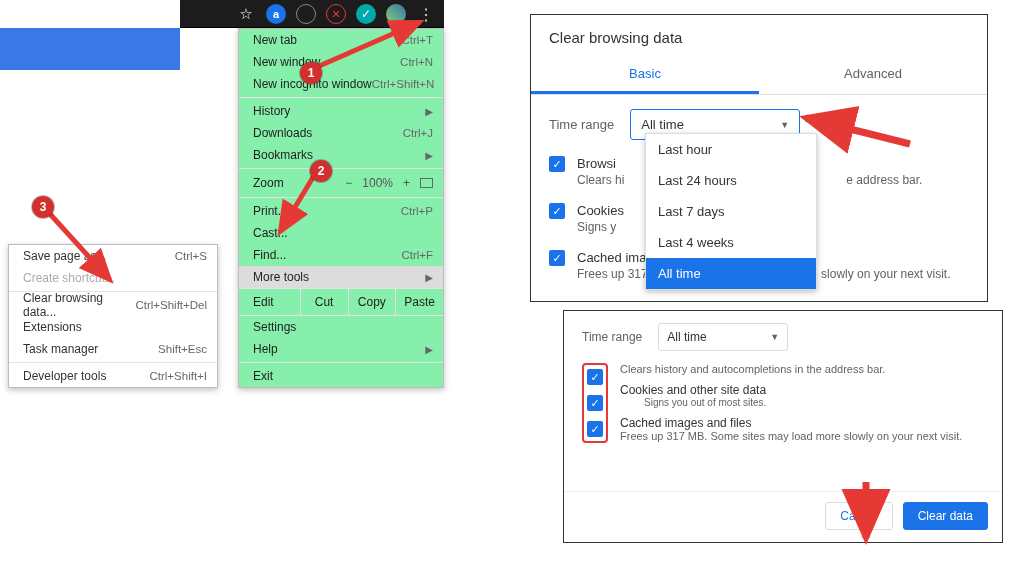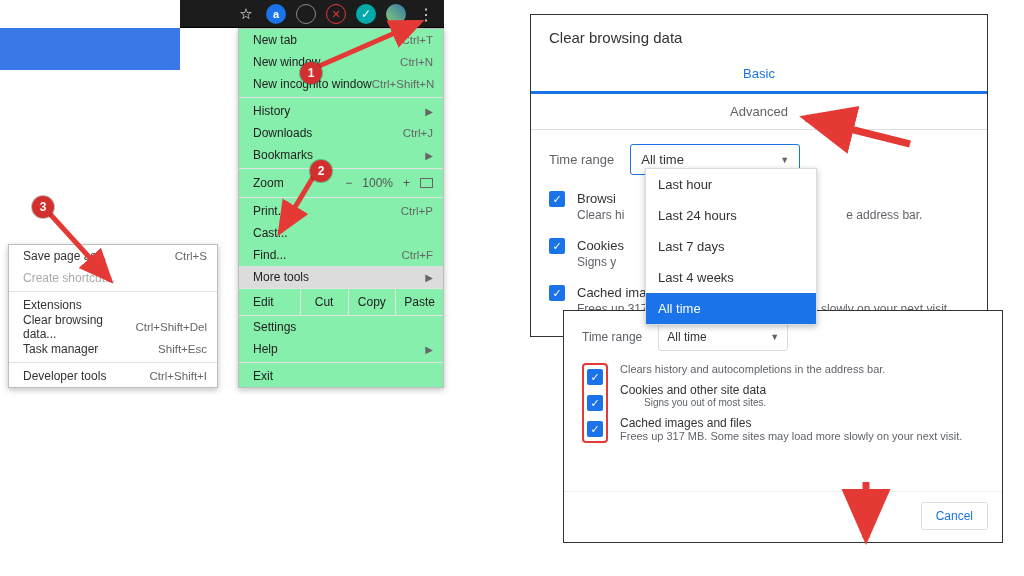--- a/index.html
+++ b/index.html
@@ -98,21 +98,21 @@
   .si .sc { color:#666; font-size:11.5px; }
 
   
   .dlg1 {
     position:absolute; left:530px; top:14px;
     width:458px;
     border:1px solid #333;
     background:#fff;
   }
   .dlg-title { font-size:15px; padding:14px 18px 10px; color:#333;}
-  .tabs { display:flex; border-bottom:1px solid #dadce0;flex-direction:column;}
+  .tabs { display:flex; border-bottom:1px solid #dadce0;}
   .tab { flex:1; text-align:center; padding:10px 0; font-size:13px; color:#5f6368; cursor:pointer;}
   .tab.active { color:#1a73e8; border-bottom:3px solid #1a73e8;}
   .dlg-body { padding:14px 18px 20px; position:relative;}
   .tr-row { display:flex; align-items:center; gap:16px; font-size:13px; color:#5f6368;}
   .select {
     border:1px solid #1a73e8; border-radius:3px;
     padding:7px 10px; width:170px;
     display:flex; justify-content:space-between; align-items:center;
     color:#333; position:relative;
   }
@@ -261,25 +261,25 @@
   <div class="submenu">
     <div class="si">
         <span>Save page as...</span>
         <span class="sc">Ctrl+S</span>
       </div>
     <div class="si disabled">
         <span>Create shortcut...</span>
       </div>
     <div class="sep"></div>
     <div class="si">
-        <span>Extensions</span>
-      </div>
-    <div class="si">
         <span>Clear browsing data...</span>
         <span class="sc">Ctrl+Shift+Del</span>
+      </div>
+    <div class="si">
+        <span>Extensions</span>
       </div>
     <div class="si">
         <span>Task manager</span>
         <span class="sc">Shift+Esc</span>
       </div>
     <div class="sep"></div>
     <div class="si">
         <span>Developer tools</span>
         <span class="sc">Ctrl+Shift+I</span>
       </div>
@@ -396,20 +396,21 @@
         <div class="txt">
           <div class="t1" style="font-size:12px;">Cached images and files</div>
           <div class="t2" style="font-size:11px;color:#5f6368;">Frees up 317 MB. Some sites may load more slowly on your next visit.</div>
         </div>
       </div>
     </div>
   </div>
   <div style="height:40px;"></div>
   <div class="dlg2-actions">
     <div class="btn">Cancel</div>
+    <div class="btn primary">Clear data</div>
   </div>
 </div>
 <svg class="anno" style="left:848px; top:480px; width:40px; height:70px;">
   <defs>
       <marker id="ah5" markerWidth="9" markerHeight="9" refX="7" refY="3.5" orient="auto">
         <path d="M0,0 L8,3.5 L0,7 Z" fill="#e53935"></path>
       </marker>
     </defs>
   <line x1="18" y1="2" x2="18" y2="58" stroke="#e53935" stroke-width="7" marker-end="url(#ah5)"></line>
 </svg>

